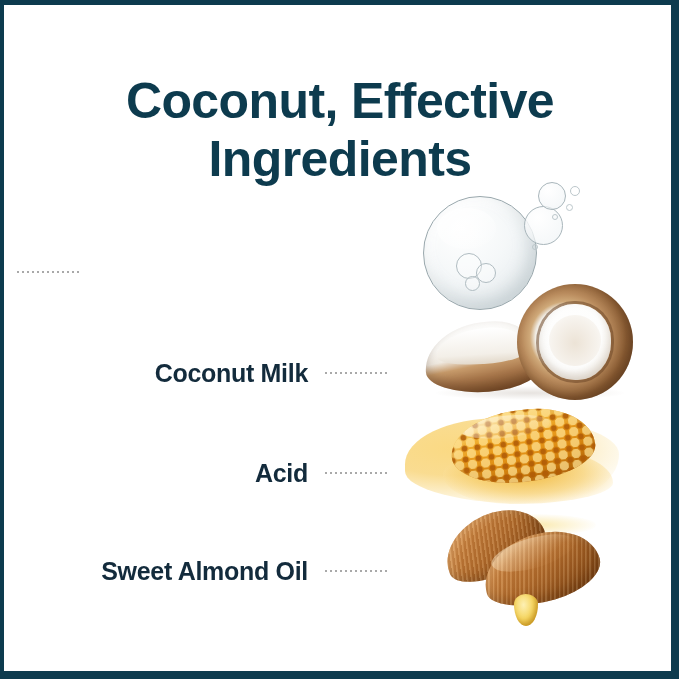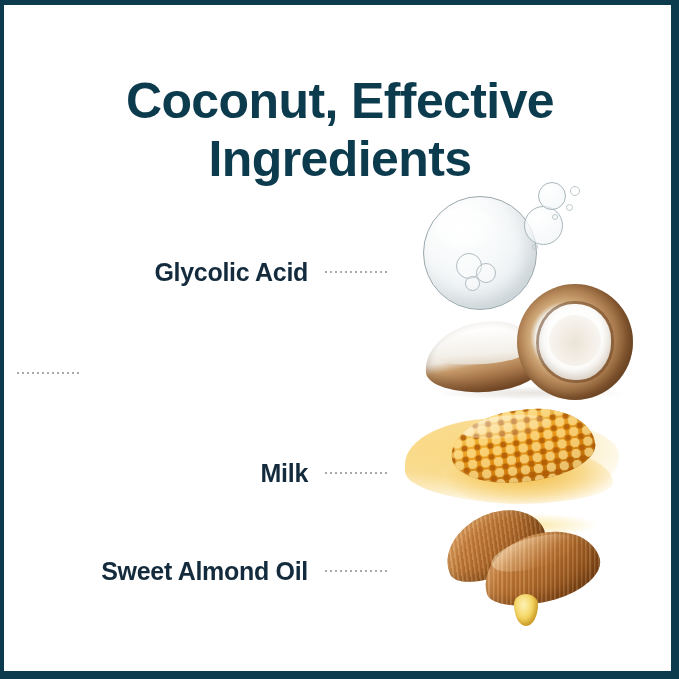--- a/index.html
+++ b/index.html
@@ -293,58 +293,58 @@
   <div class="frame-edge frame-left"></div>
   <div class="frame-edge frame-right"></div>
   <div class="frame-edge frame-bottom"></div>
 
   <h1 class="headline">Coconut, Effective
 Ingredients</h1>
 
   <div class="rows">
 
     <div class="row" style="top:95px">
-      <div class="row-label">Glycolic Acid</div>
       <div class="row-dots">
           <i style="left: 0px;"></i>
           <i style="left: 5px;"></i>
           <i style="left: 10px;"></i>
           <i style="left: 15px;"></i>
           <i style="left: 20px;"></i>
           <i style="left: 25px;"></i>
           <i style="left: 30px;"></i>
           <i style="left: 35px;"></i>
           <i style="left: 40px;"></i>
           <i style="left: 45px;"></i>
           <i style="left: 50px;"></i>
           <i style="left: 55px;"></i>
           <i style="left: 60px;"></i>
         </div>
     </div>
 
     <div class="row" style="top:196px">
+      <div class="row-label">Coconut Milk</div>
       <div class="row-dots">
           <i style="left: 0px;"></i>
           <i style="left: 5px;"></i>
           <i style="left: 10px;"></i>
           <i style="left: 15px;"></i>
           <i style="left: 20px;"></i>
           <i style="left: 25px;"></i>
           <i style="left: 30px;"></i>
           <i style="left: 35px;"></i>
           <i style="left: 40px;"></i>
           <i style="left: 45px;"></i>
           <i style="left: 50px;"></i>
           <i style="left: 55px;"></i>
           <i style="left: 60px;"></i>
         </div>
     </div>
 
     <div class="row" style="top:296px">
-      <div class="row-label">Milk</div>
+      <div class="row-label">Acid</div>
       <div class="row-dots">
           <i style="left: 0px;"></i>
           <i style="left: 5px;"></i>
           <i style="left: 10px;"></i>
           <i style="left: 15px;"></i>
           <i style="left: 20px;"></i>
           <i style="left: 25px;"></i>
           <i style="left: 30px;"></i>
           <i style="left: 35px;"></i>
           <i style="left: 40px;"></i>

